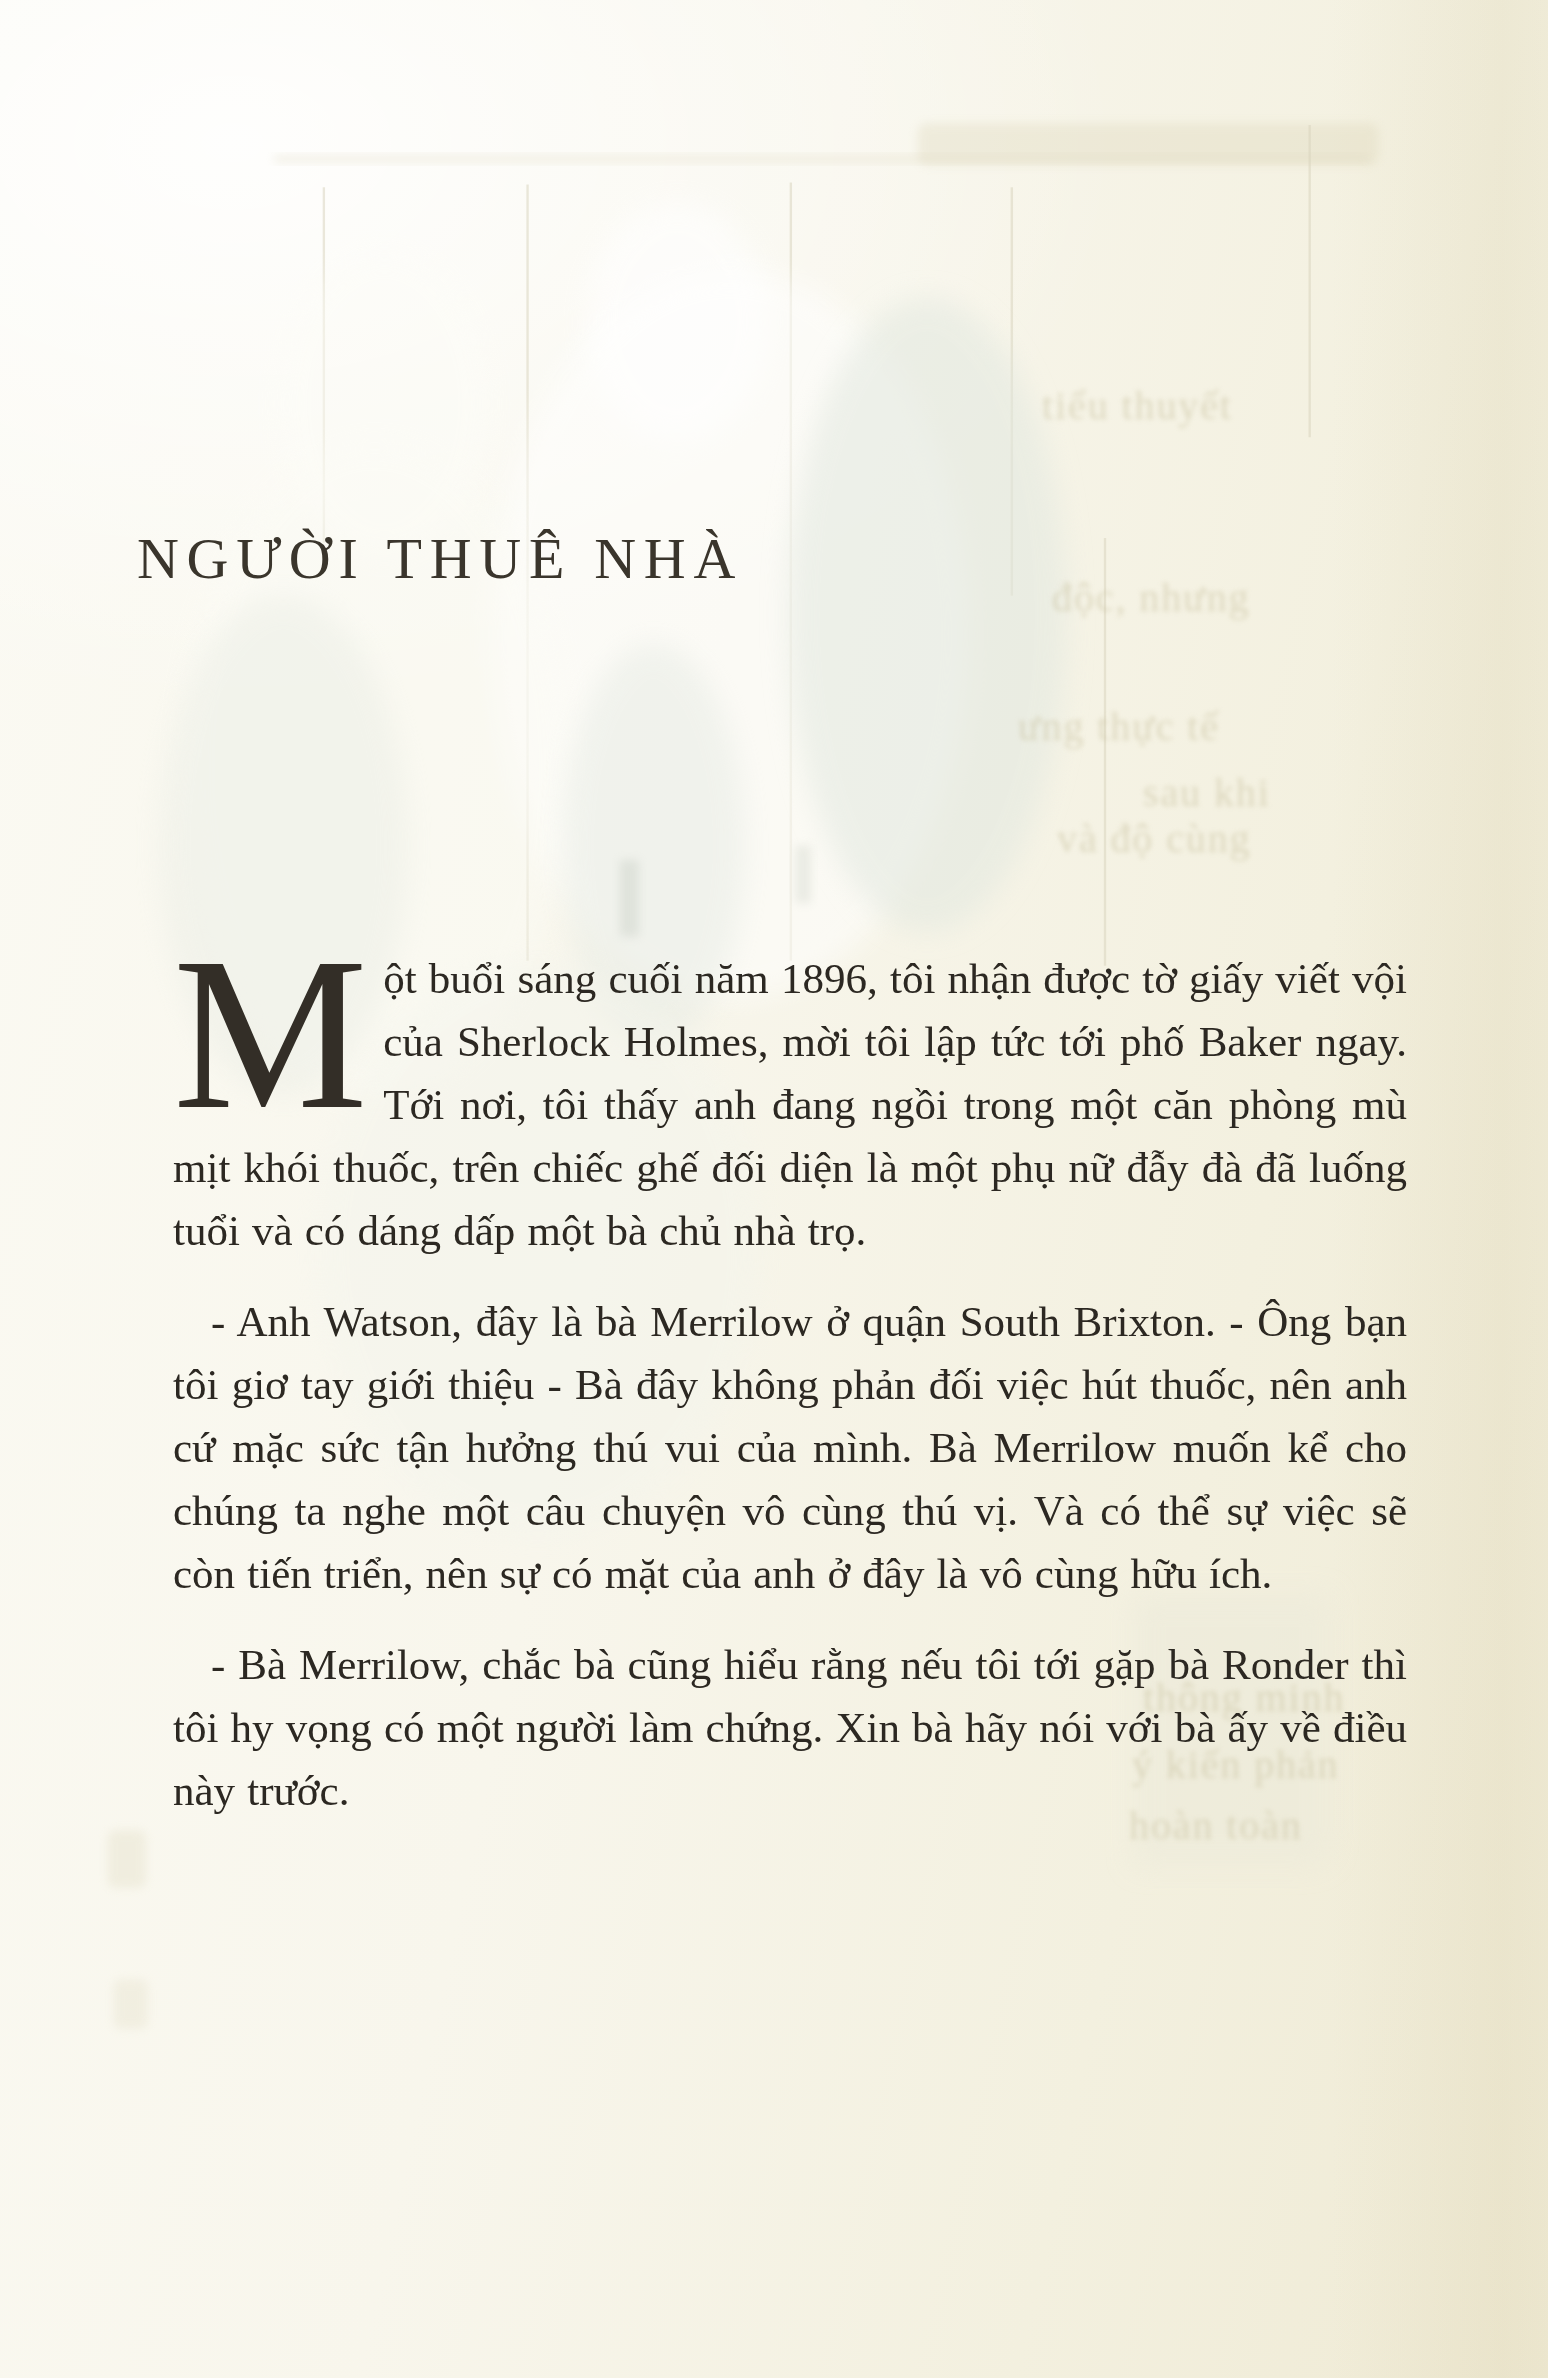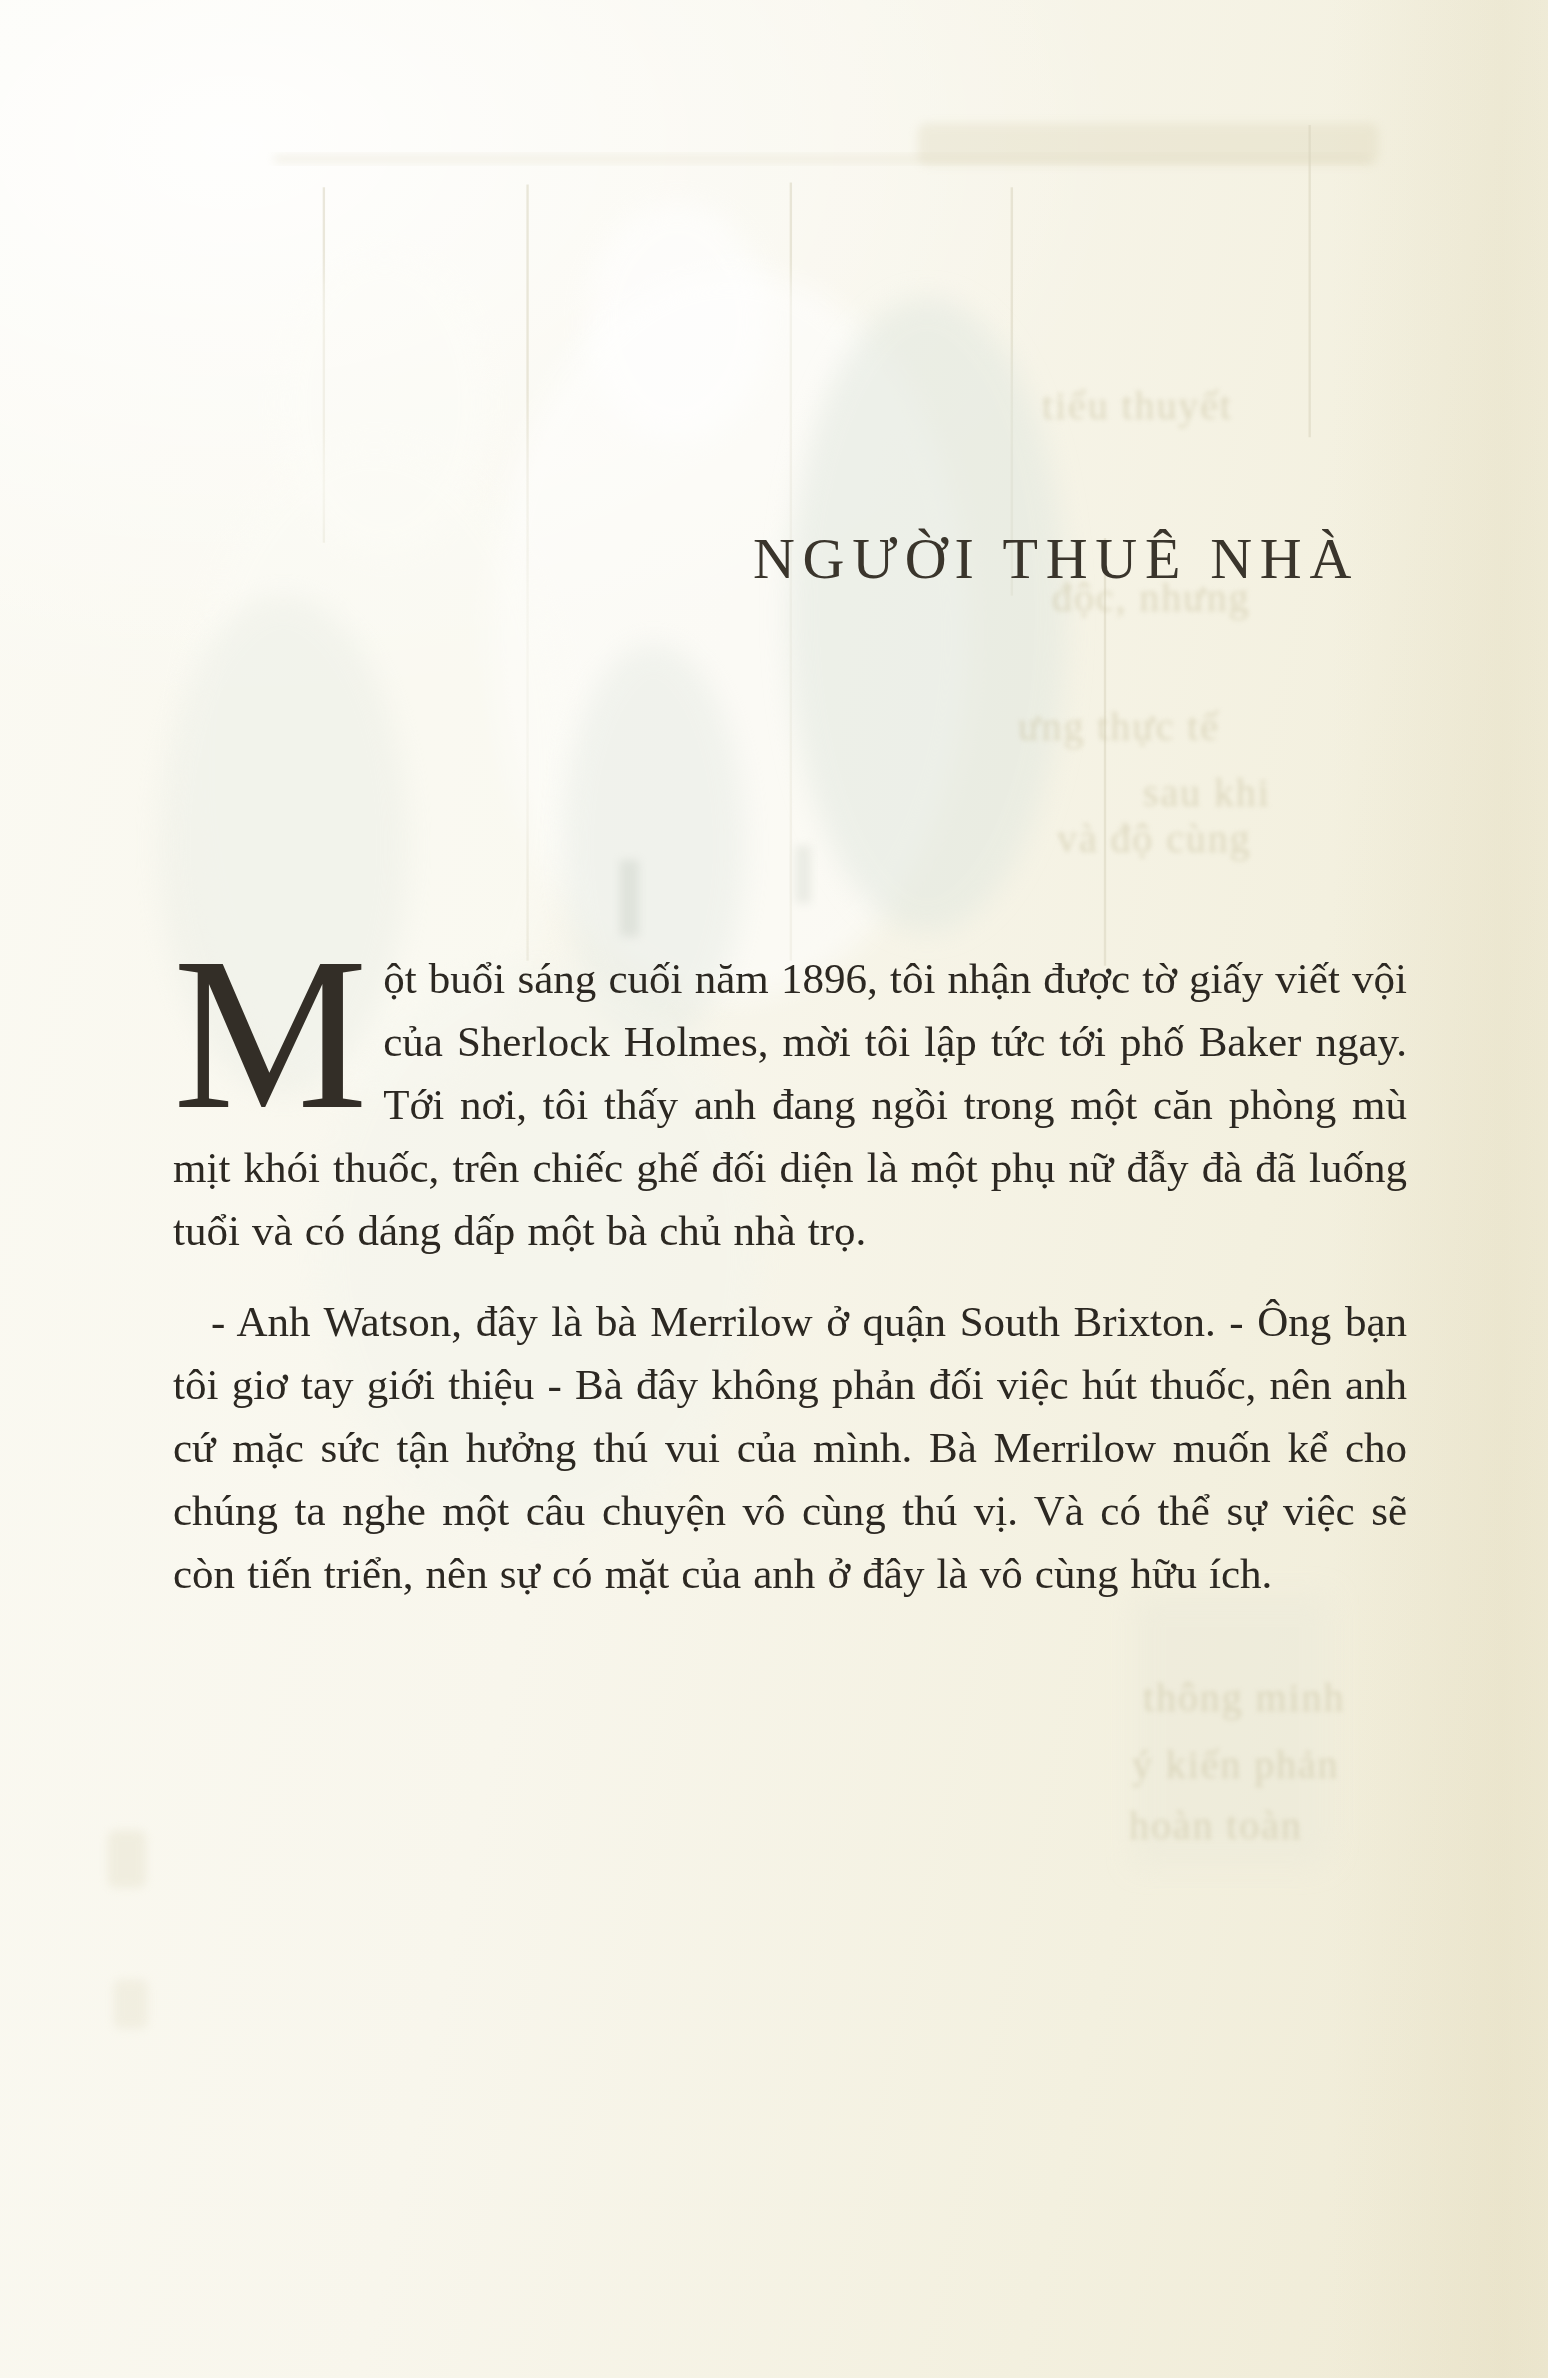--- a/index.html
+++ b/index.html
@@ -36,23 +36,23 @@
   .bt2 { left: 1052px; top: 574px; }
   .bt3 { left: 1018px; top: 703px; }
   .bt4 { left: 1143px; top: 769px; }
   .bt5 { left: 1057px; top: 815px; }
   .bt6 { left: 1143px; top: 1674px; }
   .bt7 { left: 1132px; top: 1741px; }
   .bt8 { left: 1129px; top: 1802px; }
   
   .title-block {
     position: absolute;
-    left: 125px; top: 517px;
+    left: 137px; top: 517px;
     width: 1234px;
-    text-align: right;
+    text-align: left;
     color: #3a352c;
     font-size: 58px;
     line-height: 83px;
     letter-spacing: 7.7px;
     font-weight: 400;
   }
   
   .body-text {
     position: absolute;
     left: 173px; top: 947px;
@@ -131,16 +131,17 @@
   <span class="bt-frag bt7">ý kiến phản</span>
   <span class="bt-frag bt8">hoàn toàn</span>
 
   <div class="title-block">
     <div>NGƯỜI THUÊ NHÀ</div>
   </div>
 
   <div class="body-text">
     <p><span class="dropcap">M</span><span>ột buổi sáng cuối năm 1896, tôi nhận được tờ giấy viết vội của Sherlock Holmes, mời tôi lập tức tới phố Baker ngay. Tới nơi, tôi thấy anh đang ngồi trong một căn phòng mù mịt khói thuốc, trên chiếc ghế đối diện là một phụ nữ đẫy đà đã luống tuổi và có dáng dấp một bà chủ nhà trọ.</span></p>
     <p class="indent">- Anh Watson, đây là bà Merrilow ở quận South Brixton. - Ông bạn tôi giơ tay giới thiệu - Bà đây không phản đối việc hút thuốc, nên anh cứ mặc sức tận hưởng thú vui của mình. Bà Merrilow muốn kể cho chúng ta nghe một câu chuyện vô cùng thú vị. Và có thể sự việc sẽ còn tiến triển, nên sự có mặt của anh ở đây là vô cùng hữu ích.</p>
+    <p class="indent">- Bà Merrilow, chắc bà cũng hiểu rằng nếu tôi tới gặp bà Ronder thì tôi hy vọng có một người làm chứng. Xin bà hãy nói với bà ấy về điều này trước.</p>
   </div>
 
 </div>
 
 
 </body></html>

